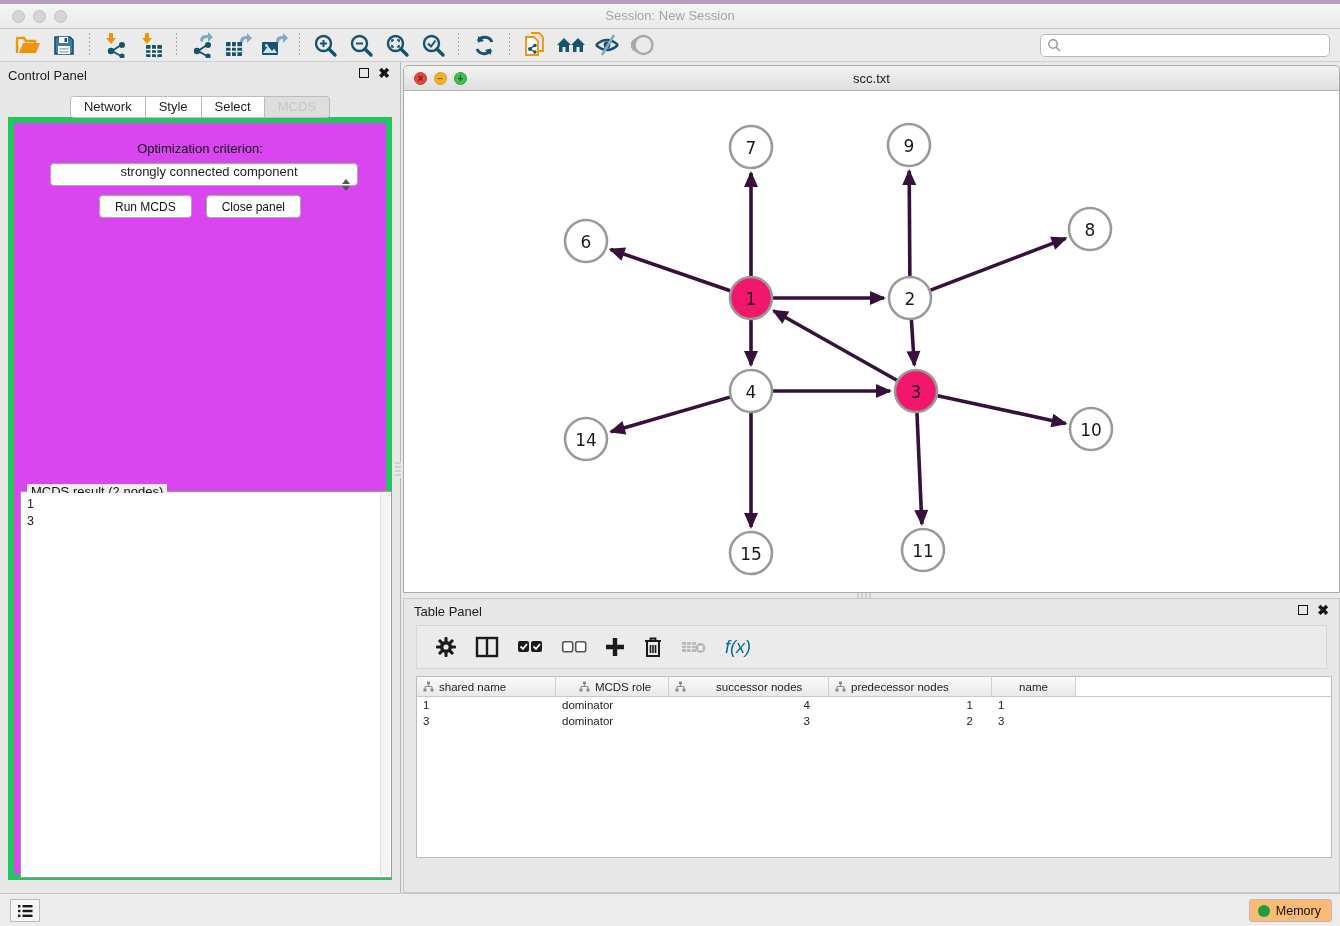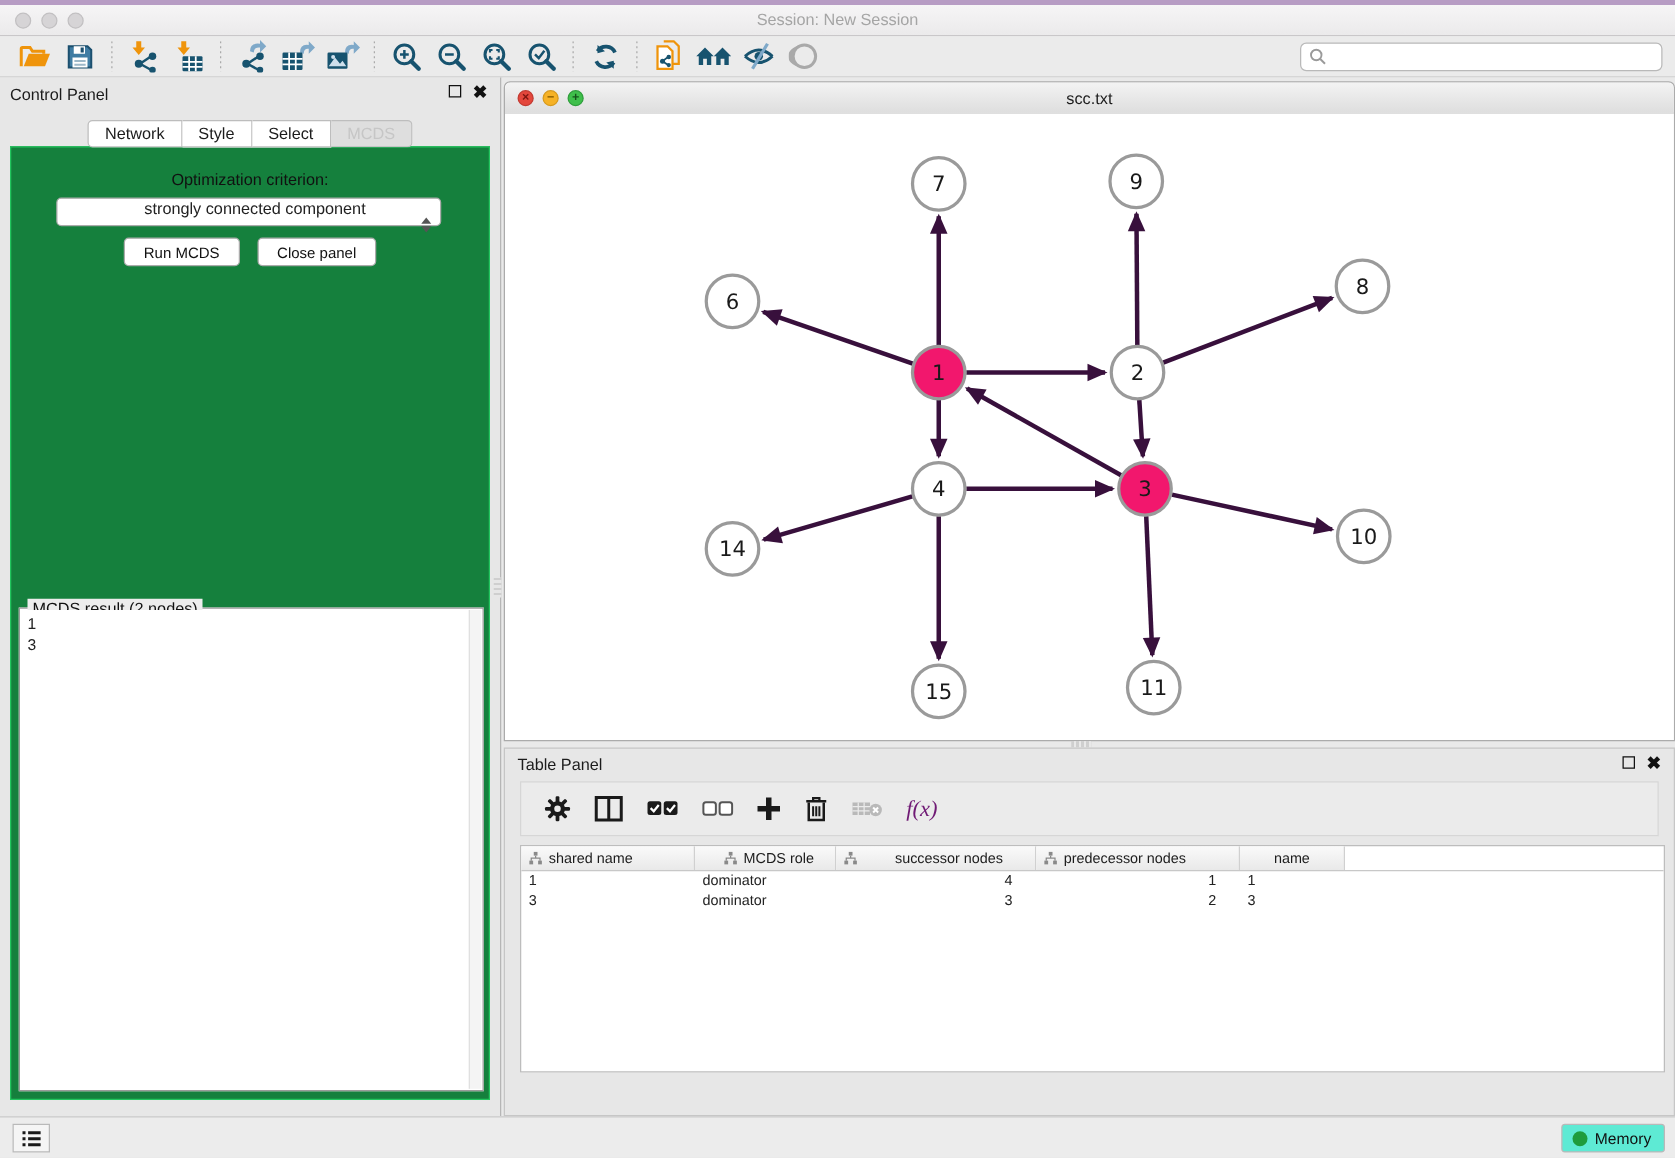--- a/index.html
+++ b/index.html
@@ -50,21 +50,21 @@
   #cp-tabs { position:absolute; top:34px; left:0; width:100%; display:flex; justify-content:center; z-index:2; }
   .tab {
     font-size:13px; padding:2px 13px 3px; background:#fff; border:1px solid #bdbdbd; border-left:none;
     color:#1c1c1c; cursor:default;
   }
   .tab:first-child { border-left:1px solid #bdbdbd; border-radius:4px 0 0 4px; }
   .tab:last-child { border-radius:0 4px 4px 0; }
   .tab.active { background:#dedede; color:#c6c6c6; }
   #cp-body {
     position:absolute; top:55px; left:8px; right:8px; bottom:13px;
-    background:#15803d; border:1px solid #22c55e;
+    background:#d946ef; border:6px solid #22c55e;
   }
   #opt-label { position:absolute; top:18px; left:0; right:0; text-align:center; font-size:13px; color:#111; }
   #opt-select {
     position:absolute; top:40px; left:36px; width:308px; height:23px;
     background:#fff; border:1px solid #ababab; border-radius:4px;
     display:flex; align-items:center; font-size:13px; padding-left:10px;flex-direction:column;
   }
   .stepper { margin-left:auto; margin-right:7px; display:flex; flex-direction:column; gap:2px; }
   .stepper .up { width:0;height:0;border-left:4px solid transparent;border-right:4px solid transparent;border-bottom:5px solid #555; }
   .stepper .down { width:0;height:0;border-left:4px solid transparent;border-right:4px solid transparent;border-top:5px solid #555; }
@@ -138,21 +138,21 @@
     position:absolute; top:893px; left:0; width:1340px; height:33px;
     background:#ececec; border-top:1px solid #c9c9c9;
   }
   #panel-list-button {
     position:absolute; left:10px; top:5px; width:30px; height:23px;
     background:#f5f5f5; border:1px solid #b9b9b9;
     display:flex; align-items:center; justify-content:center;
   }
   #memory-button {
     position:absolute; right:8px; top:5px; height:23px; padding:0 10px 0 8px;
-    background:#5eead4; border:1px solid #b9b9b9; border-radius:3px;
+    background:#fdba74; border:1px solid #b9b9b9; border-radius:3px;
     display:flex; align-items:center; gap:6px; font-size:12.5px; color:#111;
   }
   #memory-dot { width:12px; height:12px; border-radius:50%; background:#1f9c3d; }
   svg { display:block; }
 </style>
 </head>
 <body>
 
 <div id="purple-strip"></div>
 
@@ -514,21 +514,21 @@
           <g stroke="#ebebeb" stroke-width="1">
               <line x1="1" y1="6.3" x2="15" y2="6.3"></line>
               <line x1="1" y1="9.6" x2="15" y2="9.6"></line>
               <line x1="5.6" y1="3" x2="5.6" y2="13"></line>
               <line x1="10.3" y1="3" x2="10.3" y2="13"></line>
             </g>
           <circle cx="19.5" cy="9" r="5" fill="#b9b9b9"></circle>
           <path d="M17.5 7 L21.5 11 M21.5 7 L17.5 11" stroke="#fff" stroke-width="1.6"></path>
         </svg>
       </span>
-      <span class="tp-icon" style="font-family:Liberation Serif, serif; font-style:italic; font-size:18px; color:#701a75;">f(x)</span>
+      <span class="tp-icon" style="font-family:Liberation Sans, sans-serif; font-style:italic; font-size:18px; color:#0369a1;">f(x)</span>
     </div>
 
     <div id="tp-table">
       <div id="tp-head">
           <div class="th c0">
             <svg width="11" height="11" viewBox="0 0 11 11">
               <g fill="#8a8a8a">
                 <rect x="4" y="0.5" width="3" height="3"></rect>
                 <rect x="0.5" y="7.5" width="3" height="3"></rect>
                 <rect x="7.5" y="7.5" width="3" height="3"></rect>

